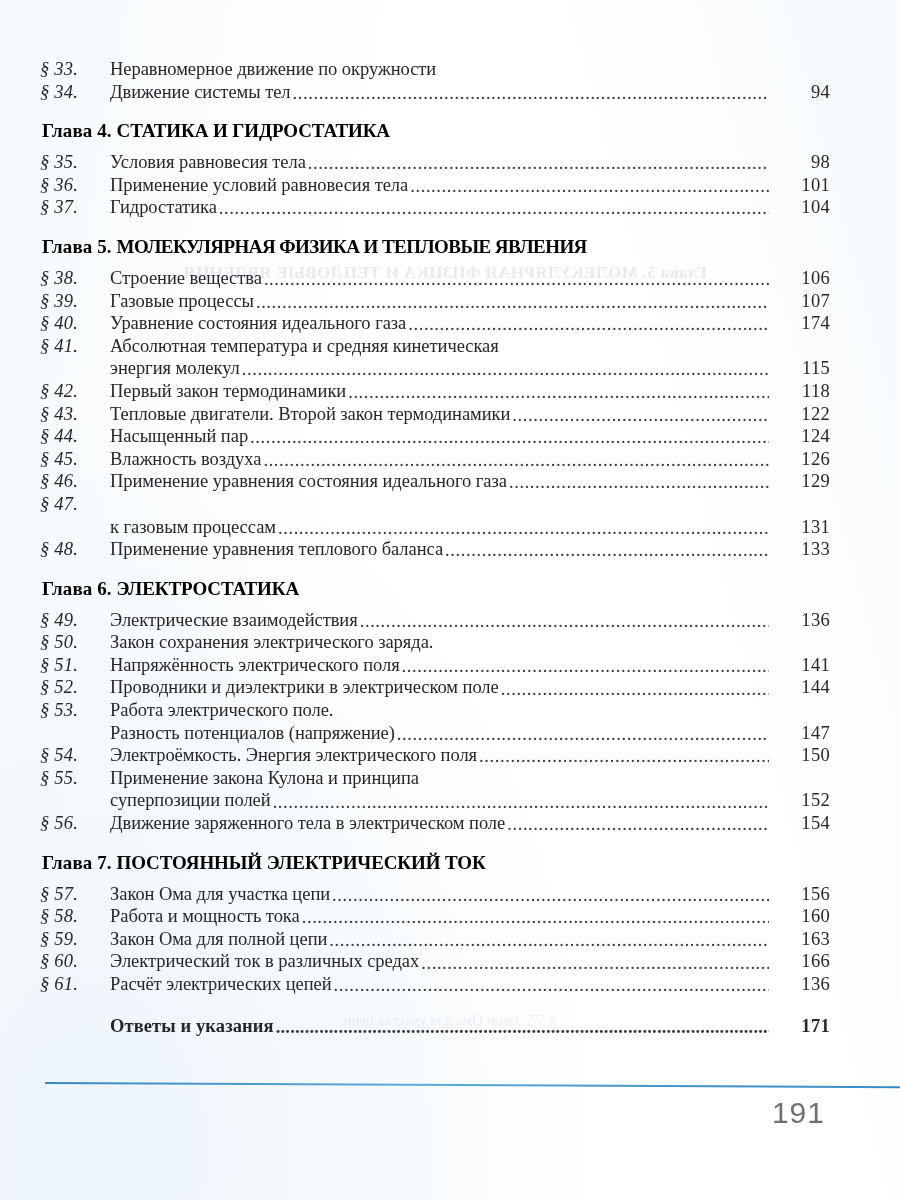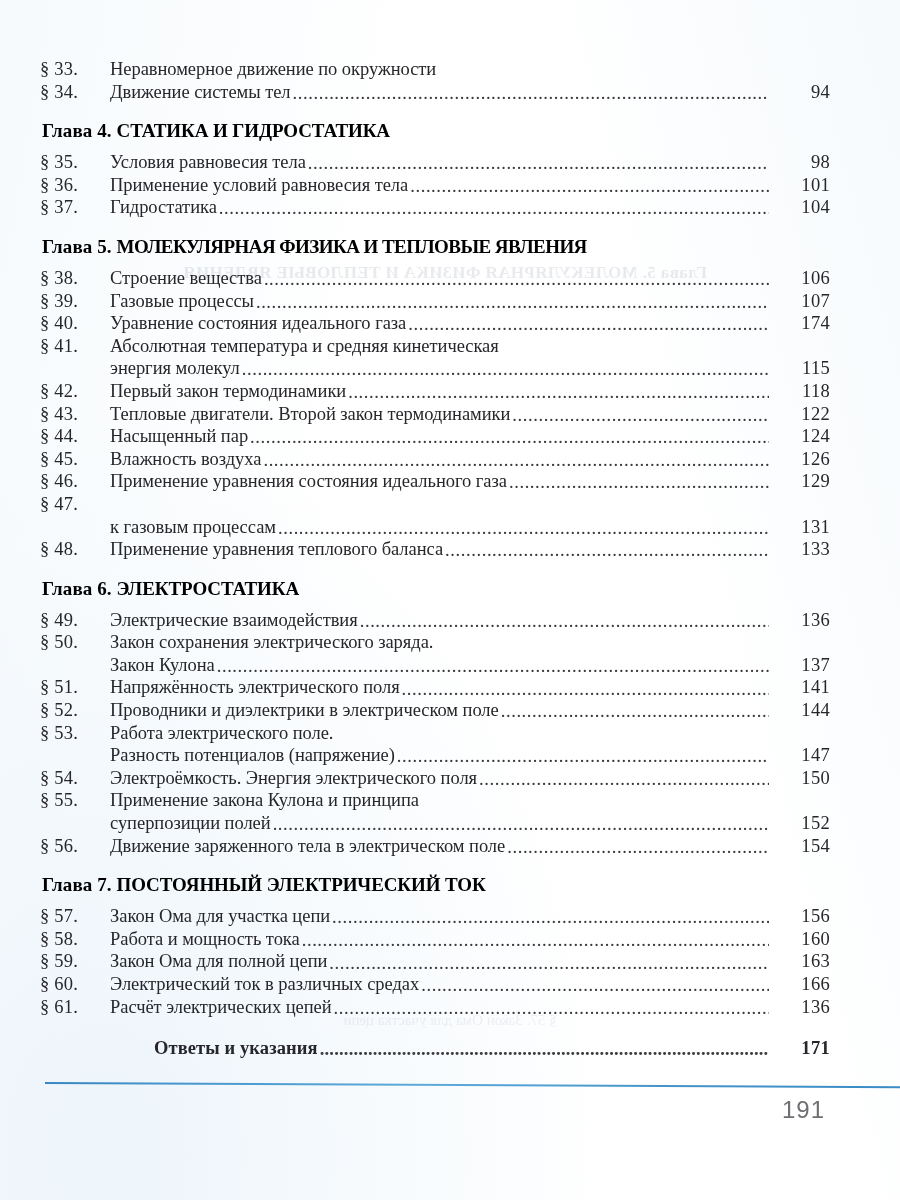--- a/index.html
+++ b/index.html
@@ -100,20 +100,21 @@
     font-size: 18.5px;
     line-height: 22.6px;
     color: #27272b;
     white-space: nowrap;
   }
   .entry .num {
     width: 70px;
     flex: 0 0 70px;
     text-align: left;
     letter-spacing: 0.2px;
+    font-style: italic;
   }
   .entry .title {
     flex: 0 0 auto;
     letter-spacing: -0.05px;
     font-family: Liberation Serif, serif;
   }
   .entry .leader {
     flex: 1 1 auto;
     overflow: hidden;
     margin: 0 1px 0 2px;
@@ -146,21 +147,20 @@
     visibility: hidden;
   }
 
   
   .answers {
     margin-top: 19px;
     font-weight: 700;
   }
   .answers .title {
     letter-spacing: 0.1px;
-    margin-left: 44px;
   }
   .answers .leader {
     font-weight: 700;
     letter-spacing: 0.2px;
   }
   .answers .page-no {
     font-weight: 700;
   }
 
   
@@ -175,21 +175,21 @@
     transform: rotate(0.28deg);
     transform-origin: left center;
     z-index: 3;
     opacity: 0.95;
   }
   .folio {
     position: absolute;
     right: 75px;
     top: 1096px;
     font-family: "Liberation Sans", "DejaVu Sans", sans-serif;
-    font-size: 24px;
+    font-size: 30px;
     color: #6d6f73;
     letter-spacing: 1px;
     z-index: 3;
   }
 </style>
 </head>
 <body>
 
 <div class="paper-tint"></div>
 
@@ -314,26 +314,20 @@
         <span class="title">Электрические взаимодействия</span>
         <span class="leader"></span>
         <span class="page-no">136</span>
       </div>
       <div class="entry noleader">
         <span class="num">§ 50.</span>
         <span class="title">Закон сохранения электрического заряда.</span>
         <span class="leader"></span>
         <span class="page-no"></span>
       </div>
-      <div class="entry cont">
-        <span class="num"></span>
-        <span class="title">Закон Кулона</span>
-        <span class="leader"></span>
-        <span class="page-no">137</span>
-      </div>
       <div class="entry">
         <span class="num">§ 51.</span>
         <span class="title">Напряжённость электрического поля</span>
         <span class="leader"></span>
         <span class="page-no">141</span>
       </div>
       <div class="entry">
         <span class="num">§ 52.</span>
         <span class="title">Проводники и диэлектрики в электрическом поле</span>
         <span class="leader"></span>

